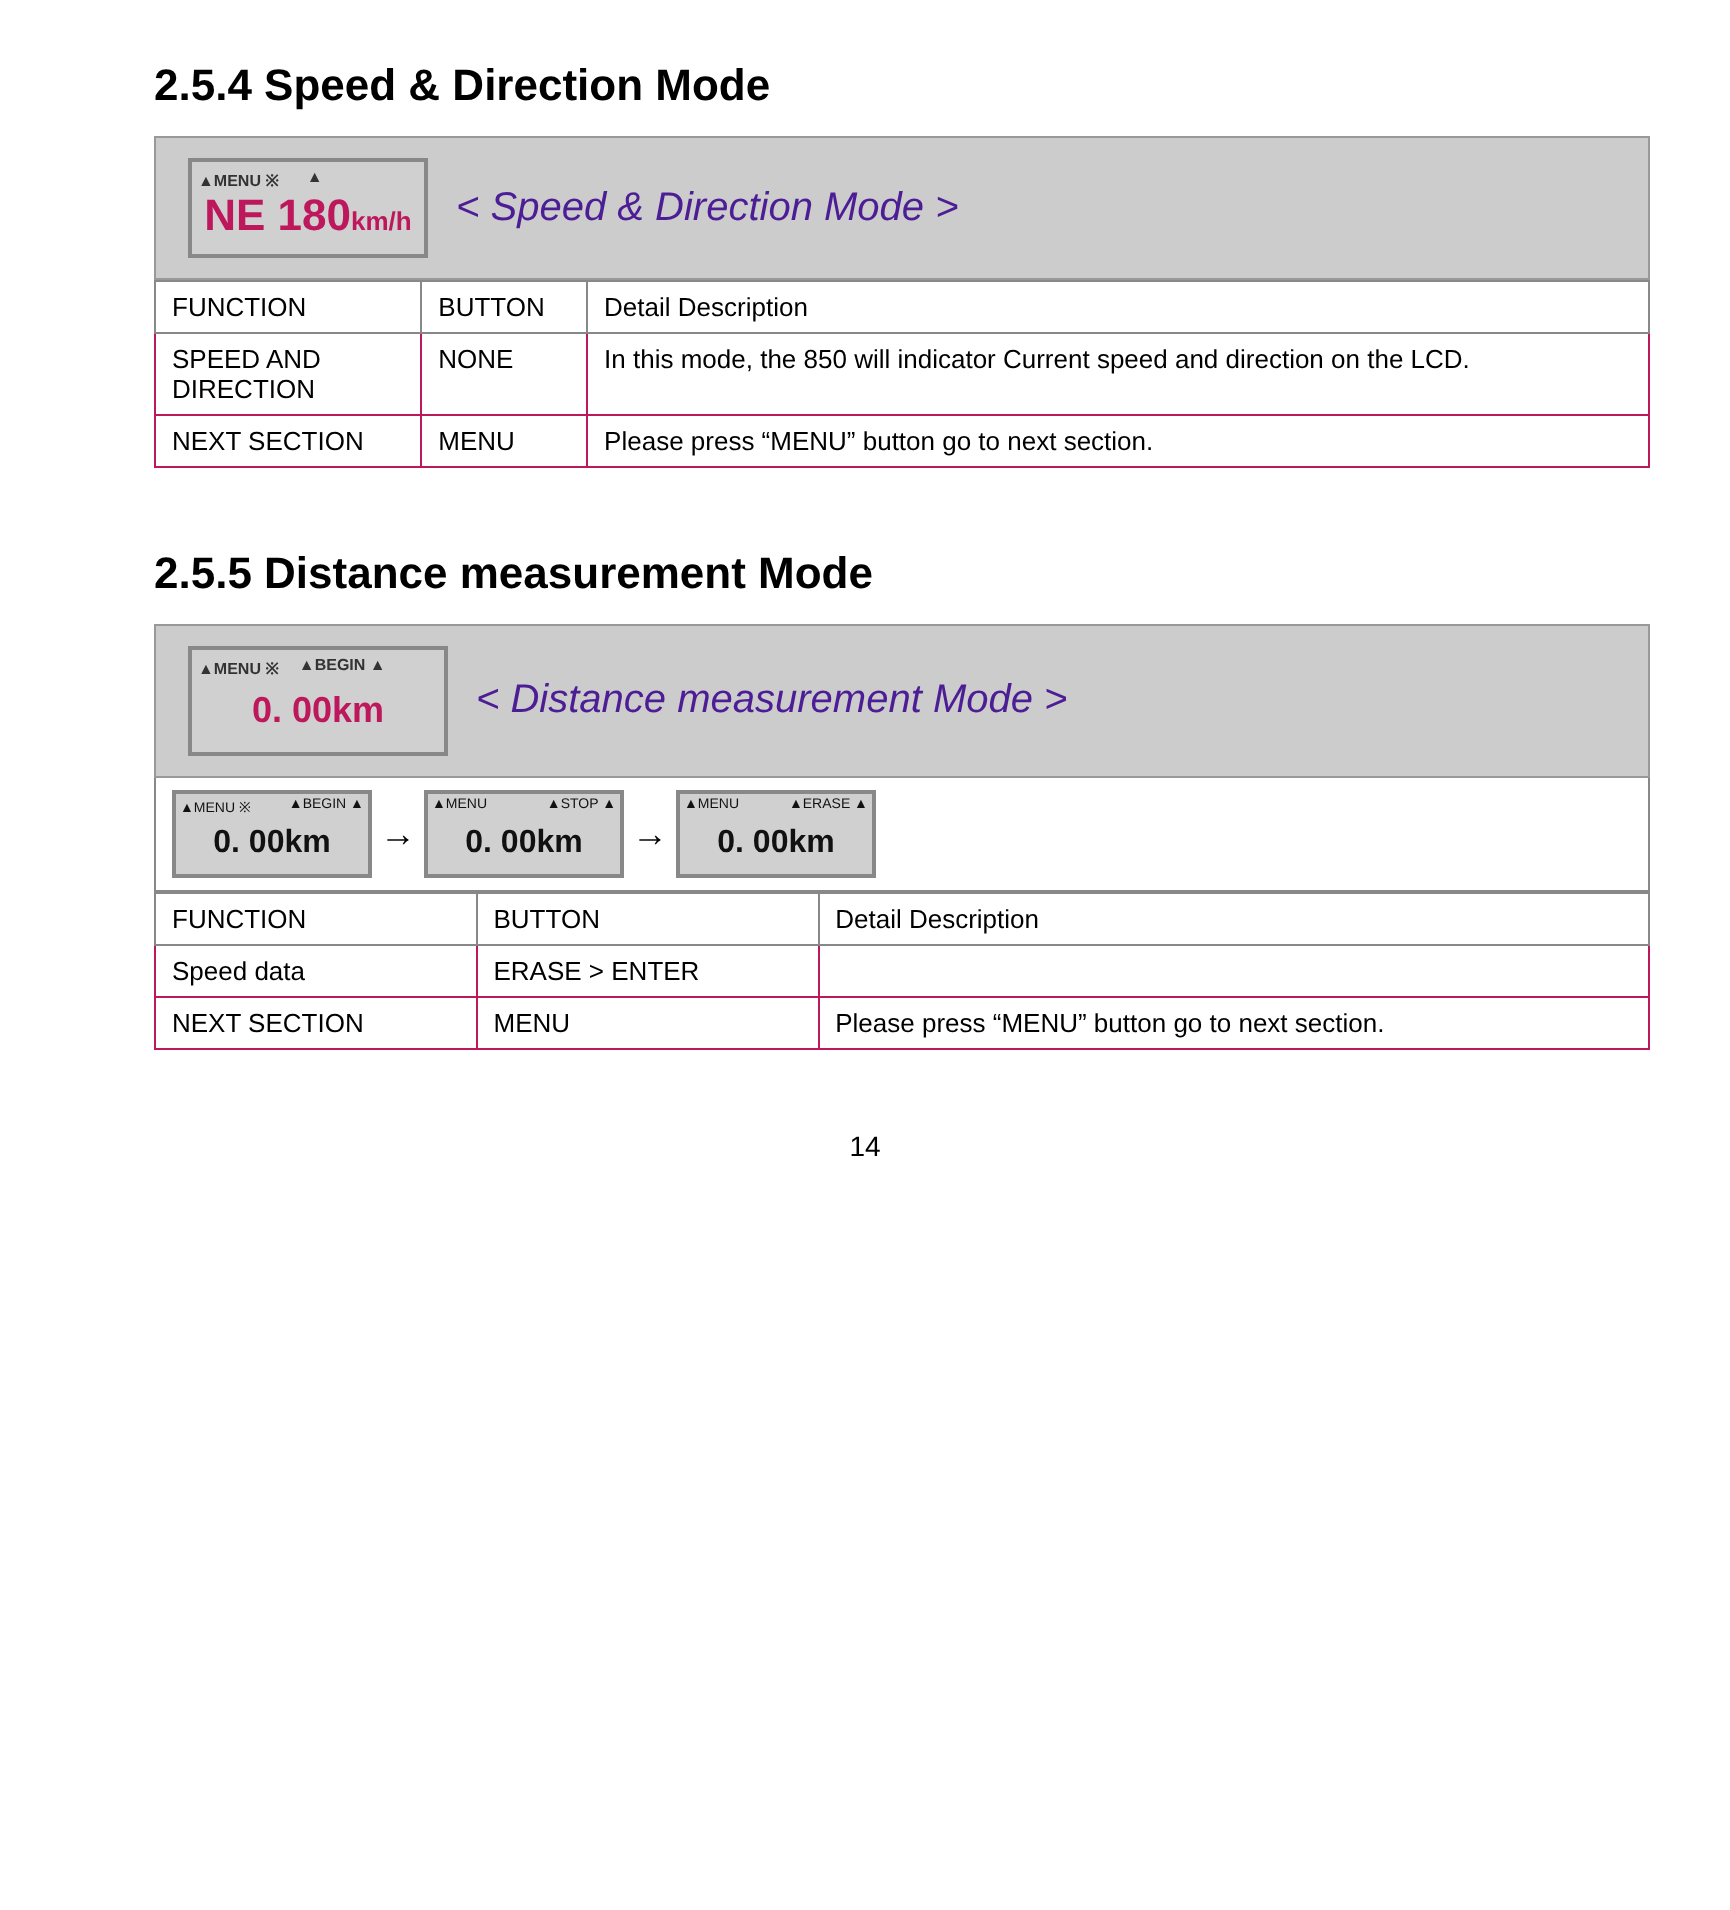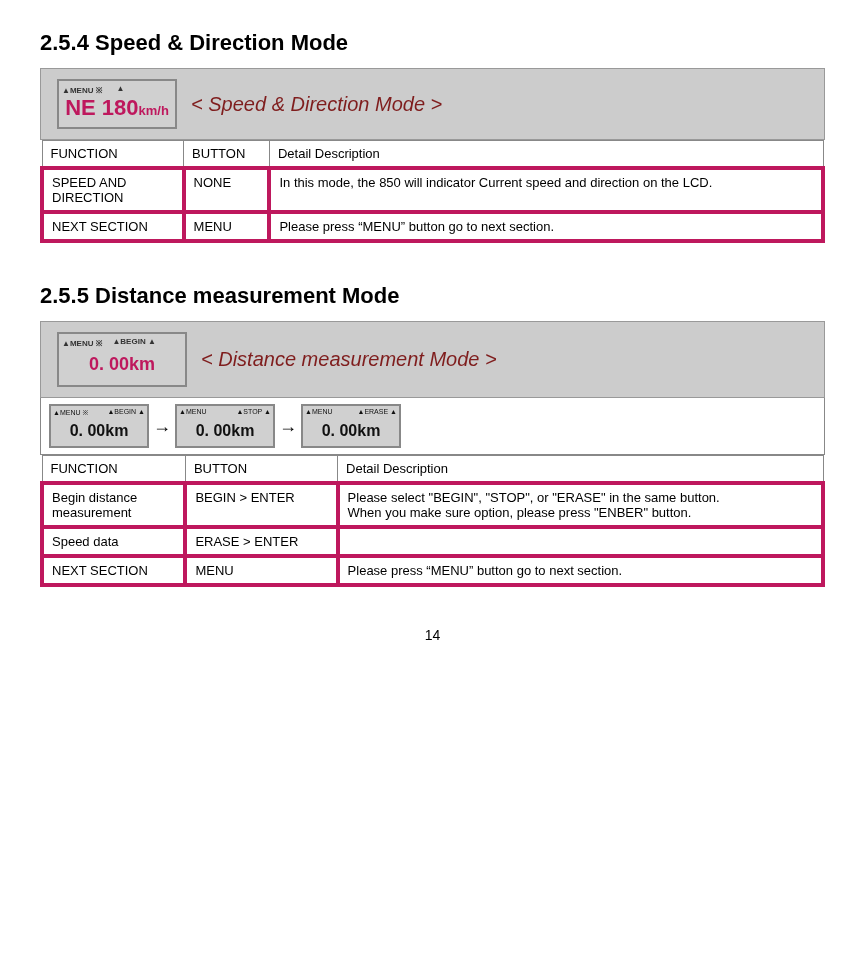--- a/index.html
+++ b/index.html
@@ -11,20 +11,21 @@
       padding: 30px 40px 40px 40px;
       color: #000;
     }
     h2 {
       font-size: 22px;
       font-weight: bold;
       margin-bottom: 12px;
     }
     .section {
       margin-bottom: 40px;
+      margin-left: 37px;
     }
     .display-box {
       background: #ccc;
       border: 1px solid #999;
       padding: 10px 16px;
       display: flex;
       align-items: center;
       gap: 14px;
       margin-bottom: 0;
       width: 100%;
@@ -53,36 +54,36 @@
     }
     .lcd-image .lcd-main {
       font-size: 22px;
       font-weight: bold;
       color: #be185d;
       margin-top: 8px;
     }
     .display-label {
       font-size: 20px;
       font-style: italic;
-      color: #7f1d1d;
+      color: #4c1d95;
     }
     table {
       width: 100%;
       border-collapse: collapse;
       font-size: 13px;
     }
     th {
       border: 1px solid #888;
       padding: 5px 8px;
       text-align: left;
       font-weight: normal;
       background: #fff;
     }
     td {
-      border: 4px solid #be185d;
+      border: 1px solid #be185d;
       padding: 5px 8px;
       vertical-align: top;
     }
     .page-number {
       text-align: center;
       margin-top: 20px;
       font-size: 14px;
     }
     .arrow {
       font-size: 18px;
@@ -212,25 +213,20 @@
   <table>
     <thead>
       <tr>
         <th>FUNCTION</th>
         <th>BUTTON</th>
         <th>Detail Description</th>
       </tr>
     </thead>
     <tbody>
       <tr>
-        <td>Begin distance<br>measurement</td>
-        <td>BEGIN &gt; ENTER</td>
-        <td>Please select "BEGIN", "STOP", or "ERASE" in the same button.<br>When you make sure option, please press "ENBER" button.</td>
-      </tr>
-      <tr>
         <td>Speed data</td>
         <td>ERASE &gt; ENTER</td>
         <td></td>
       </tr>
       <tr>
         <td>NEXT SECTION</td>
         <td>MENU</td>
         <td>Please press “MENU” button go to next section.</td>
       </tr>
     </tbody>

